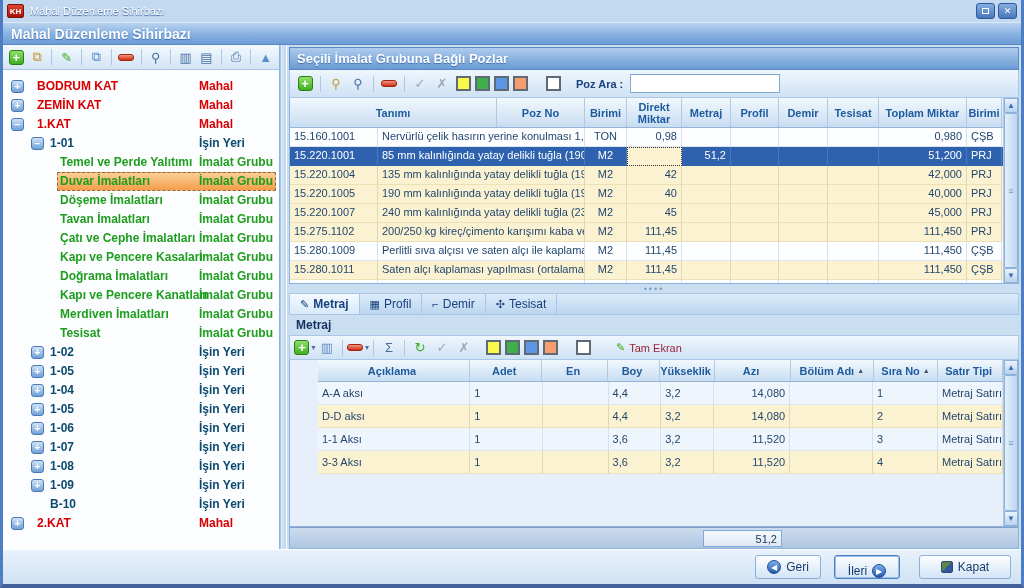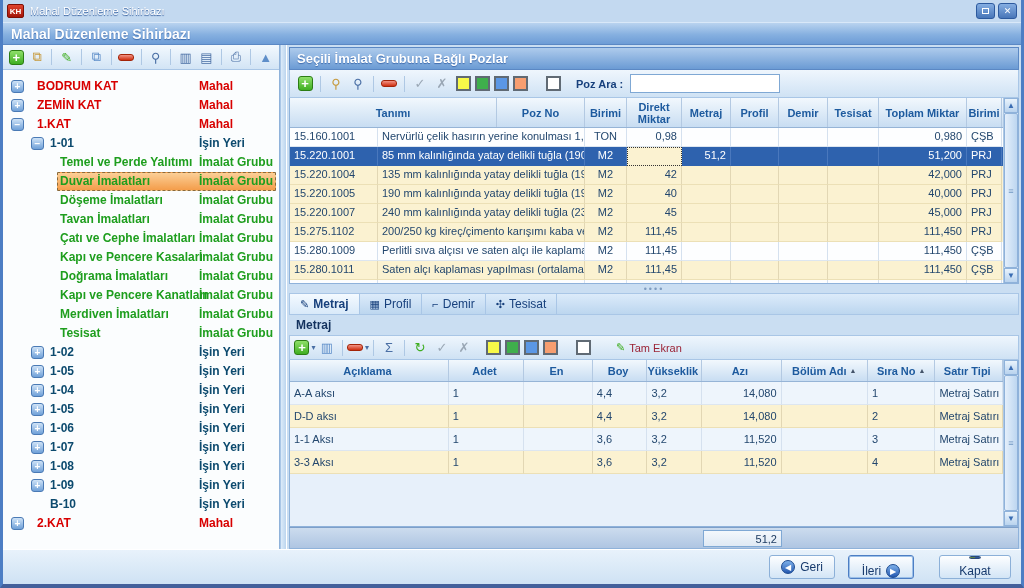--- a/index.html
+++ b/index.html
@@ -137,21 +137,21 @@
     font-size:12px; font-weight:bold; color:#13325e; background:#cadef2; flex:0 0 auto; }
 
   .mtoolbar { height:25px; background:linear-gradient(#eff6fd,#cfe2f4); border:1px solid #a9c6e6;
     display:flex; align-items:center; padding:0 4px; flex:0 0 auto; gap:1px; }
   .fullbtn { display:flex; align-items:center; gap:4px; height:19px; padding:0 7px; margin-left:14px;
     font-size:11px; color:#9b2335; cursor:pointer; border:1px solid transparent; border-radius:2px; }
 
   
   .mtable { flex:1; background:#e7f0fa; border:1px solid #8fb2da; border-top:none;
     display:flex; overflow:hidden; min-height:0; }
-  .mgrid { flex:1; overflow:hidden; }
+  .mgrid { flex:1; overflow:hidden;padding-left:28px; }
   .mhead { display:flex; height:22px; background:linear-gradient(#f2f8fd,#c8ddf2);
     border-bottom:1px solid #96b4d6; }
   .mhead .hc { display:flex; align-items:center; justify-content:center; gap:3px;
     font-size:11px; font-weight:bold; color:#1d5a9e; border-right:1px solid #b3c9e2; }
   .mhead .hc .sort { font-size:7px; color:#44546a; }
   .mrow { display:flex; height:23px; }
   .mrow span { font-size:11px; color:#23476e; line-height:22px; padding:0 4px;
     border-right:1px solid #d5e1ef; border-bottom:1px solid #dde6f0;
     overflow:hidden; white-space:nowrap; }
   .alt1 { background:#eef5fc; }
@@ -170,21 +170,21 @@
 
   
   .footer { height:35px; background:linear-gradient(#e8f2fb,#cfe2f4);
     border-top:1px solid #ffffff; display:flex; align-items:center; justify-content:flex-end;
     padding:0 10px; gap:13px; flex:0 0 auto; }
   .fbtn { display:flex; align-items:center; justify-content:center; gap:5px;
     width:66px; height:24px; background:linear-gradient(#fdfeff,#d3e5f6);
     border:1px solid #8cb0d8; border-radius:3px; font-size:12px; color:#173a6d;
     cursor:pointer; }
   .fbtn.default { border:1px solid #4d7ec4; box-shadow:0 0 0 1px #9cc0e8 inset;align-items:flex-end; }
-  .fbtn.kapat { width:72px; margin-left:12px;flex-direction:column; }
+  .fbtn.kapat { width:92px; margin-left:6px; }
   .circ { width:14px; height:14px; border-radius:50%; background:linear-gradient(#7db0ea,#2458b0);
     border:1px solid #1c4globals0; border:1px solid #1c4a90; color:#fff; font-size:8px; font-weight:bold;
     display:flex; align-items:center; justify-content:center; }
   .dooric { width:12px; height:12px; background:linear-gradient(135deg,#5d8648 50%,#31589b 50%);
     border:1px solid #2c4a78; border-radius:2px; }
 </style>
 </head>
 <body>
 
 <div class="window">

